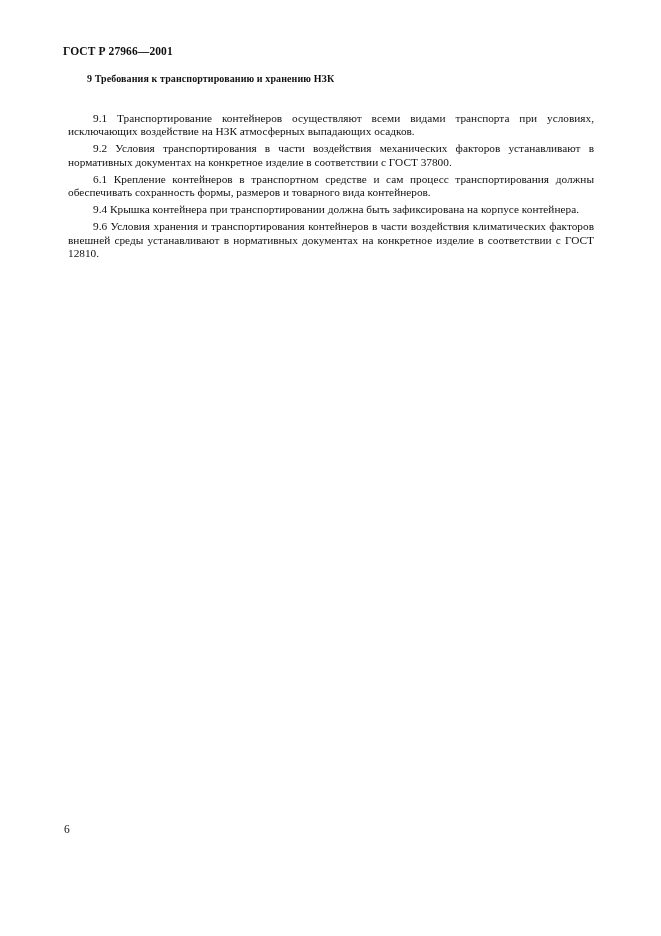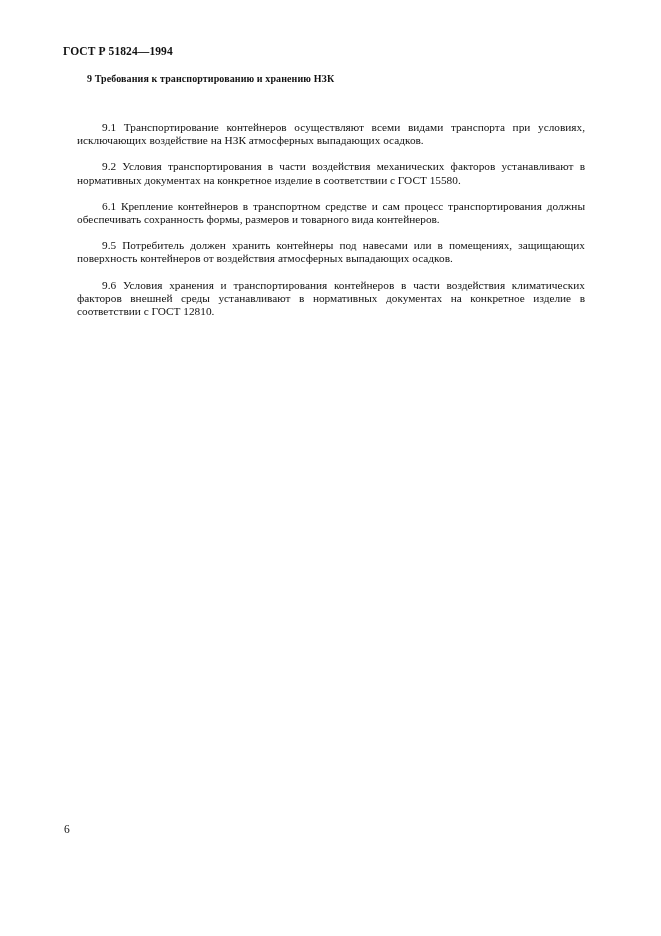--- a/index.html
+++ b/index.html
@@ -33,39 +33,39 @@
     }
     .body-text {
       position: absolute;
       left: 64px;
       top: 108px;
       width: 534px;
       font-size: 11.3px;
       line-height: 13.2px;
     }
     .para {
-      margin: 13px;
+      margin: 4px;
       text-indent: 25px;
       text-align: justify;
     }
     .page-number {
       position: absolute;
       left: 64px;
       top: 823px;
       font-size: 11.5px;
     }
   </style>
 </head>
 <body>
 
-<div class="doc-code">ГОСТ Р 51824—1994</div>
+<div class="doc-code">ГОСТ Р 27966—2001</div>
 
 <div class="section-title">9  Требования к транспортированию и хранению НЗК</div>
 
 <div class="body-text">
   <p class="para">9.1 Транспортирование контейнеров осуществляют всеми видами транспорта при условиях, исключающих воздействие на НЗК атмосферных выпадающих осадков.</p>
-  <p class="para">9.2  Условия транспортирования в части воздействия механических факторов устанавливают в нормативных документах на конкретное изделие в соответствии с ГОСТ 15580.</p>
+  <p class="para">9.2  Условия транспортирования в части воздействия механических факторов устанавливают в нормативных документах на конкретное изделие в соответствии с ГОСТ 37800.</p>
   <p class="para">6.1  Крепление контейнеров в транспортном средстве и сам процесс транспортирования должны обеспечивать сохранность формы, размеров и товарного вида контейнеров.</p>
-  <p class="para">9.5  Потребитель должен хранить контейнеры под навесами или в помещениях, защищающих поверхность контейнеров от воздействия атмосферных выпадающих осадков.</p>
+  <p class="para">9.4 Крышка контейнера при транспортировании должна быть зафиксирована на корпусе контейнера.</p>
   <p class="para">9.6  Условия хранения и транспортирования контейнеров в части воздействия климатических факторов внешней среды устанавливают в нормативных документах на конкретное изделие в соответствии с ГОСТ 12810.</p>
 </div>
 
 <div class="page-number">6</div>
 
 </body></html>

